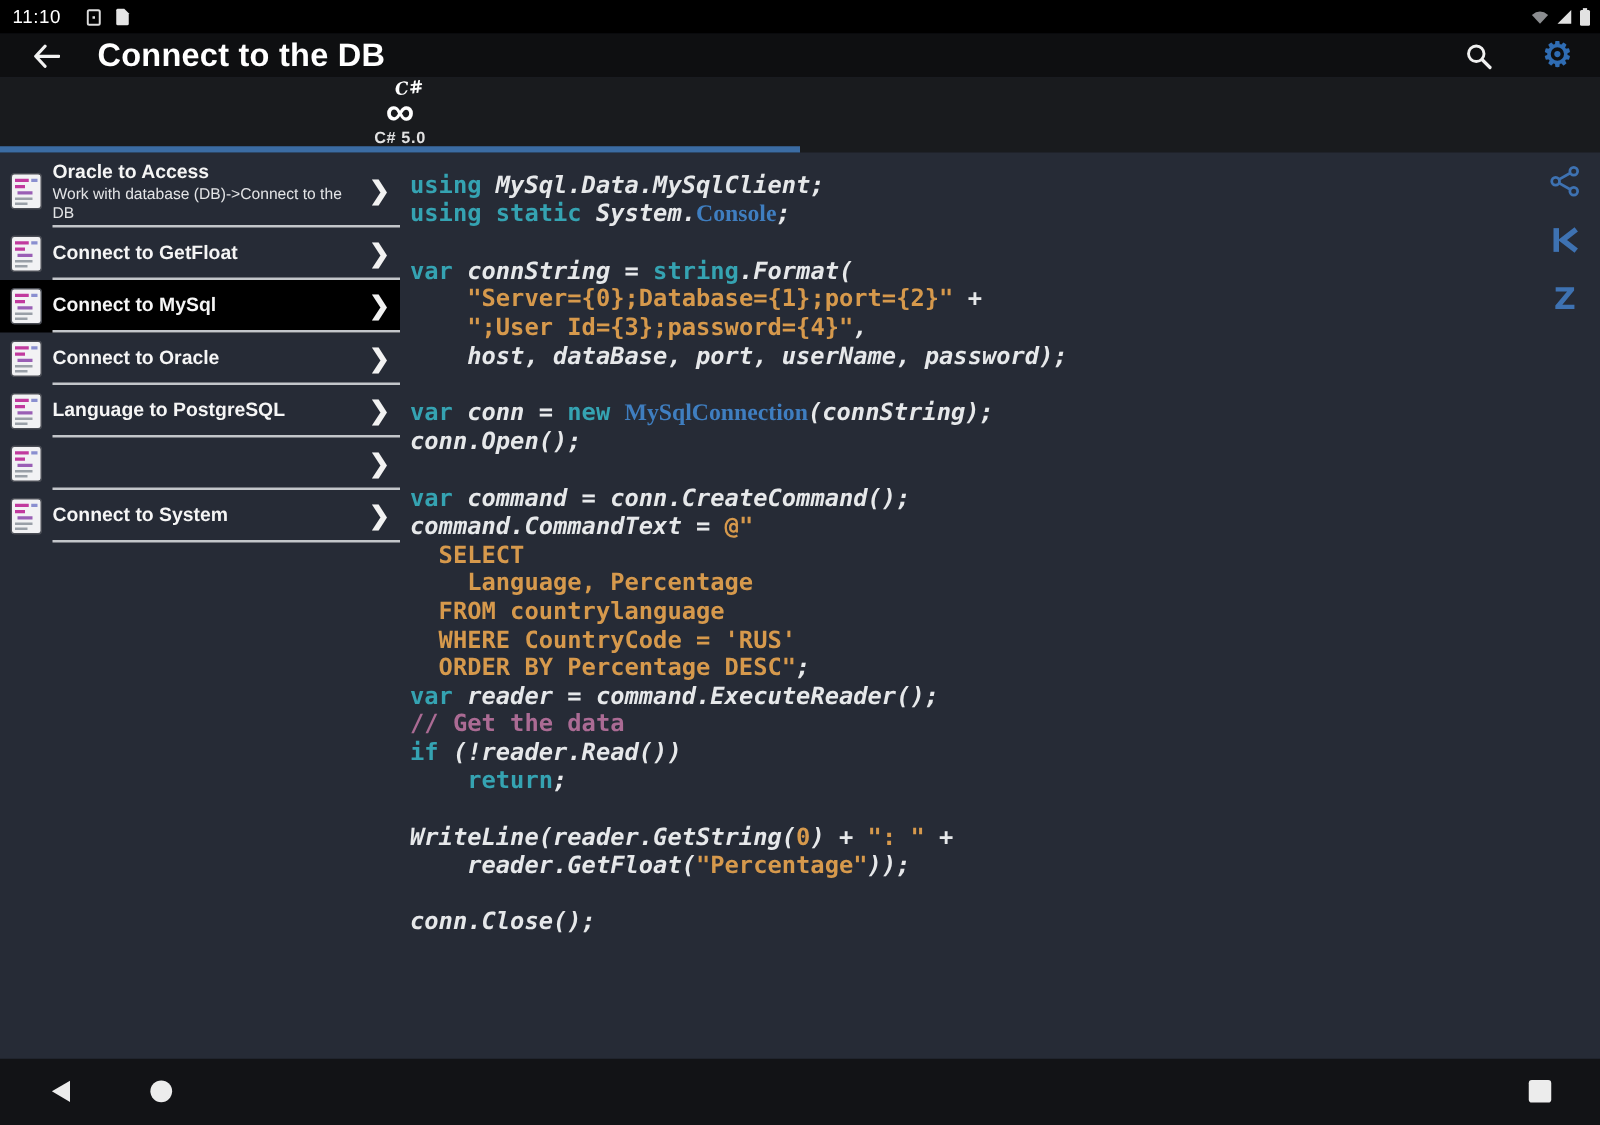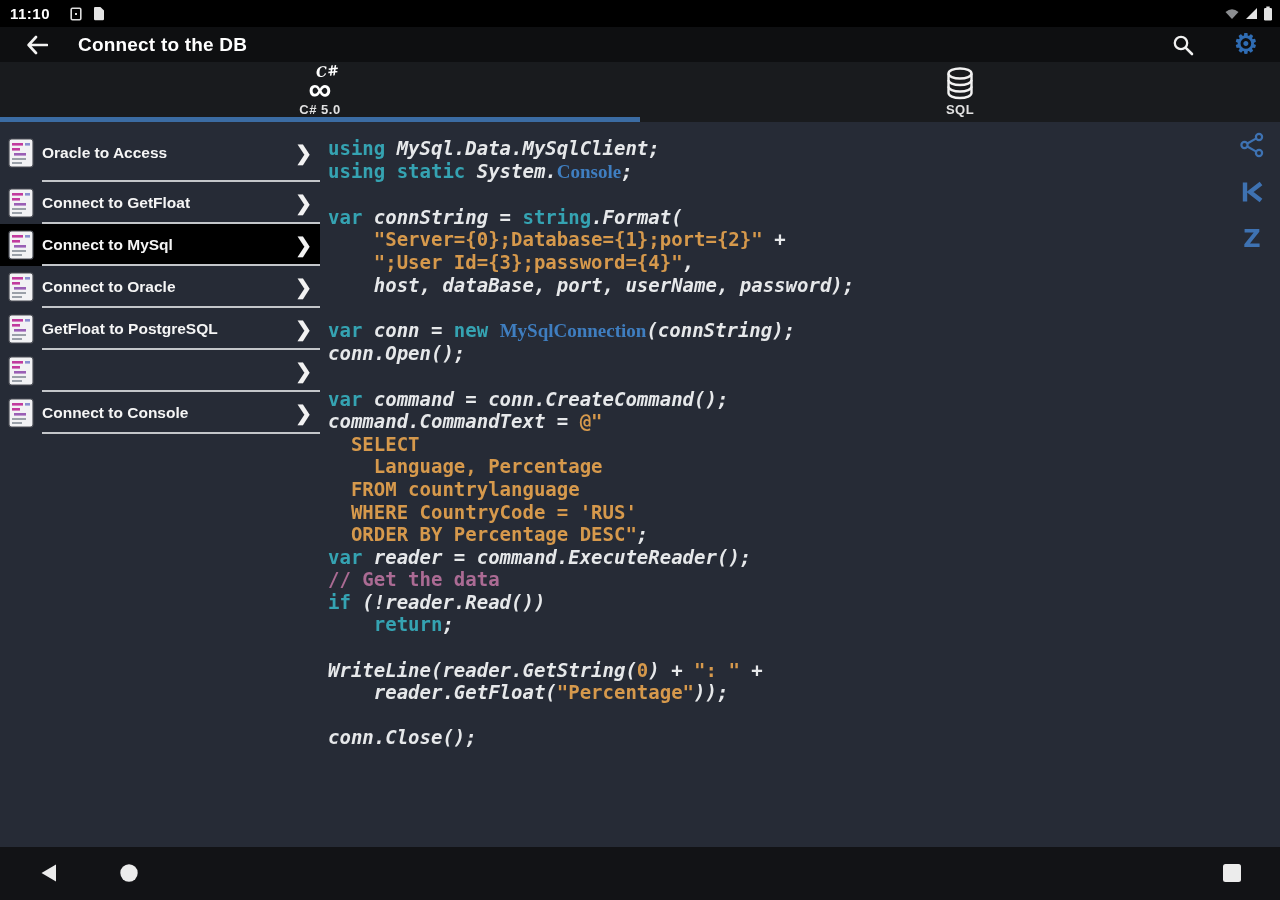--- a/index.html
+++ b/index.html
@@ -7,31 +7,31 @@
   .screen {
     position:relative; width:1280px; height:900px; overflow:hidden;
     font-family:"Liberation Sans", sans-serif;
     background:var(--bg-content,#262b36);
   }
   
   .status-bar {
     position:absolute; top:0; left:0; width:100%; height:27px;
     background:var(--bg-status,#000); display:flex; align-items:center;
   }
-  .status-time { color:#fff; font-size:15px; font-weight:bold; margin-left:10px; letter-spacing:0.5px; }
+  .status-time { color:#fff; font-size:15px; font-weight:normal; margin-left:10px; letter-spacing:0.5px; }
   .status-left-icons { display:flex; align-items:center; gap:11px; margin-left:20px; }
   .status-spacer { flex:1; }
   .status-right-icons { display:flex; align-items:center; gap:5px; margin-right:7px; }
   
   .app-bar {
     position:absolute; top:27px; left:0; width:100%; height:35px;
     background:var(--bg-appbar,#0e0f11); display:flex; align-items:center;
   }
   .back-btn { margin-left:26px; display:flex; align-items:center; cursor:pointer; }
-  .app-title { color:#fff; font-size:19px; font-weight:bold; margin-left:30px; letter-spacing:0.2px; }
+  .app-title { color:#fff; font-size:26px; font-weight:bold; margin-left:30px; letter-spacing:0.2px; }
   .appbar-spacer { flex:1; }
   .search-btn { margin-right:40px; display:flex; }
   .gear-btn { margin-right:22px; font-size:27px; line-height:27px; color:var(--gear-blue,#2f6cb3); font-weight:bold; }
   
   .tab-bar {
     position:absolute; top:62px; left:0; width:100%; height:60px;
     background:var(--bg-tabbar,#191b1e); display:flex;
   }
   .tab {
     width:50%; height:55px; display:flex; flex-direction:column;
@@ -134,53 +134,41 @@
   </div>
 
   <div class="tab-bar">
     <div class="tab">
       <div class="cs-icon">
         <div class="cs-hash">C#</div>
         <div class="cs-inf">∞</div>
       </div>
       <span class="tab-label">C# 5.0</span>
     </div>
-    <div class="tab">
-      <div class="db-icon">
-        <svg width="32" height="35" viewBox="0 0 32 35">
-          <g fill="none" stroke="#f2f2f2" stroke-width="2.4">
-            <ellipse cx="16" cy="7.5" rx="11.5" ry="5"></ellipse>
-            <path d="M4.5 7.5 V27 a11.5 5 0 0 0 23 0 V7.5"></path>
-            <path d="M4.5 14 a11.5 5 0 0 0 23 0"></path>
-            <path d="M4.5 20.5 a11.5 5 0 0 0 23 0"></path>
-          </g>
-        </svg>
-      </div>
-      <span class="tab-label">SQL</span>
-    </div>
     <div class="tab-indicator"></div>
   </div>
 
   <div class="content">
 
     <div class="sidebar" id="sidebar">
   <div class="item has-sub">
     <span class="doc-icon">
       <svg width="26" height="30" viewBox="0 0 26 30">
         <rect x="1" y="1" width="24" height="28" rx="2.5" fill="#f2f2f4" stroke="#4a4d55" stroke-width="1.2"></rect>
         <rect x="4" y="5" width="11" height="2.6" fill="#c13a9e"></rect>
         <rect x="17" y="5" width="5" height="2.6" fill="#8a8fd0"></rect>
         <rect x="4" y="10" width="8" height="2.6" fill="#c13a9e"></rect>
         <rect x="6" y="15" width="12" height="2.6" fill="#9a5fb5"></rect>
         <rect x="4" y="20" width="14" height="2" fill="#9aa0a8"></rect>
         <rect x="4" y="24" width="10" height="2" fill="#9aa0a8"></rect>
       </svg>
     </span>
     <div class="item-text">
       <div class="item-title">Oracle to Access</div>
+      <div class="item-sub">Work with database (DB)-&gt;Connect to the DB</div>
     </div>
     <span class="chevron">❯</span>
     <div class="divider"></div>
   </div>
 
   <div class="item">
     <span class="doc-icon">
       <svg width="26" height="30" viewBox="0 0 26 30">
         <rect x="1" y="1" width="24" height="28" rx="2.5" fill="#f2f2f4" stroke="#4a4d55" stroke-width="1.2"></rect>
         <rect x="4" y="5" width="11" height="2.6" fill="#c13a9e"></rect>
@@ -245,57 +233,57 @@
         <rect x="1" y="1" width="24" height="28" rx="2.5" fill="#f2f2f4" stroke="#4a4d55" stroke-width="1.2"></rect>
         <rect x="4" y="5" width="11" height="2.6" fill="#c13a9e"></rect>
         <rect x="17" y="5" width="5" height="2.6" fill="#8a8fd0"></rect>
         <rect x="4" y="10" width="8" height="2.6" fill="#c13a9e"></rect>
         <rect x="6" y="15" width="12" height="2.6" fill="#9a5fb5"></rect>
         <rect x="4" y="20" width="14" height="2" fill="#9aa0a8"></rect>
         <rect x="4" y="24" width="10" height="2" fill="#9aa0a8"></rect>
       </svg>
     </span>
     <div class="item-text">
-      <div class="item-title">GetFloat to PostgreSQL</div>
-
-    </div>
-    <span class="chevron">❯</span>
-    <div class="divider"></div>
-  </div>
-
-  <div class="item">
-    <span class="doc-icon">
-      <svg width="26" height="30" viewBox="0 0 26 30">
-        <rect x="1" y="1" width="24" height="28" rx="2.5" fill="#f2f2f4" stroke="#4a4d55" stroke-width="1.2"></rect>
-        <rect x="4" y="5" width="11" height="2.6" fill="#c13a9e"></rect>
-        <rect x="17" y="5" width="5" height="2.6" fill="#8a8fd0"></rect>
-        <rect x="4" y="10" width="8" height="2.6" fill="#c13a9e"></rect>
-        <rect x="6" y="15" width="12" height="2.6" fill="#9a5fb5"></rect>
-        <rect x="4" y="20" width="14" height="2" fill="#9aa0a8"></rect>
-        <rect x="4" y="24" width="10" height="2" fill="#9aa0a8"></rect>
-      </svg>
-    </span>
-    <span class="chevron">❯</span>
-    <div class="divider"></div>
-  </div>
-
-  <div class="item">
-    <span class="doc-icon">
-      <svg width="26" height="30" viewBox="0 0 26 30">
-        <rect x="1" y="1" width="24" height="28" rx="2.5" fill="#f2f2f4" stroke="#4a4d55" stroke-width="1.2"></rect>
-        <rect x="4" y="5" width="11" height="2.6" fill="#c13a9e"></rect>
-        <rect x="17" y="5" width="5" height="2.6" fill="#8a8fd0"></rect>
-        <rect x="4" y="10" width="8" height="2.6" fill="#c13a9e"></rect>
-        <rect x="6" y="15" width="12" height="2.6" fill="#9a5fb5"></rect>
-        <rect x="4" y="20" width="14" height="2" fill="#9aa0a8"></rect>
-        <rect x="4" y="24" width="10" height="2" fill="#9aa0a8"></rect>
-      </svg>
-    </span>
-    <div class="item-text">
-      <div class="item-title">Connect to Console</div>
+      <div class="item-title">Language to PostgreSQL</div>
+
+    </div>
+    <span class="chevron">❯</span>
+    <div class="divider"></div>
+  </div>
+
+  <div class="item">
+    <span class="doc-icon">
+      <svg width="26" height="30" viewBox="0 0 26 30">
+        <rect x="1" y="1" width="24" height="28" rx="2.5" fill="#f2f2f4" stroke="#4a4d55" stroke-width="1.2"></rect>
+        <rect x="4" y="5" width="11" height="2.6" fill="#c13a9e"></rect>
+        <rect x="17" y="5" width="5" height="2.6" fill="#8a8fd0"></rect>
+        <rect x="4" y="10" width="8" height="2.6" fill="#c13a9e"></rect>
+        <rect x="6" y="15" width="12" height="2.6" fill="#9a5fb5"></rect>
+        <rect x="4" y="20" width="14" height="2" fill="#9aa0a8"></rect>
+        <rect x="4" y="24" width="10" height="2" fill="#9aa0a8"></rect>
+      </svg>
+    </span>
+    <span class="chevron">❯</span>
+    <div class="divider"></div>
+  </div>
+
+  <div class="item">
+    <span class="doc-icon">
+      <svg width="26" height="30" viewBox="0 0 26 30">
+        <rect x="1" y="1" width="24" height="28" rx="2.5" fill="#f2f2f4" stroke="#4a4d55" stroke-width="1.2"></rect>
+        <rect x="4" y="5" width="11" height="2.6" fill="#c13a9e"></rect>
+        <rect x="17" y="5" width="5" height="2.6" fill="#8a8fd0"></rect>
+        <rect x="4" y="10" width="8" height="2.6" fill="#c13a9e"></rect>
+        <rect x="6" y="15" width="12" height="2.6" fill="#9a5fb5"></rect>
+        <rect x="4" y="20" width="14" height="2" fill="#9aa0a8"></rect>
+        <rect x="4" y="24" width="10" height="2" fill="#9aa0a8"></rect>
+      </svg>
+    </span>
+    <div class="item-text">
+      <div class="item-title">Connect to System</div>
 
     </div>
     <span class="chevron">❯</span>
     <div class="divider"></div>
   </div>
 </div>
 
     <pre class="code" id="code"><div class="code-line"><span class="tok-kw">using</span><span class="tok-pl"> MySql.Data.MySqlClient;</span></div><div class="code-line"><span class="tok-kw">using</span><span class="tok-pl"> </span><span class="tok-kw">static</span><span class="tok-pl"> System.</span><span class="tok-cls">Console</span><span class="tok-pl">;</span></div><div class="code-line">&nbsp;</div><div class="code-line"><span class="tok-kw">var</span><span class="tok-pl"> connString = </span><span class="tok-kw">string</span><span class="tok-pl">.Format(</span></div><div class="code-line"><span class="tok-pl">    </span><span class="tok-str">"Server={0};Database={1};port={2}"</span><span class="tok-pl"> +</span></div><div class="code-line"><span class="tok-pl">    </span><span class="tok-str">";User Id={3};password={4}"</span><span class="tok-pl">,</span></div><div class="code-line"><span class="tok-pl">    host, dataBase, port, userName, password);</span></div><div class="code-line">&nbsp;</div><div class="code-line"><span class="tok-kw">var</span><span class="tok-pl"> conn = </span><span class="tok-kw">new</span><span class="tok-pl"> </span><span class="tok-cls">MySqlConnection</span><span class="tok-pl">(connString);</span></div><div class="code-line"><span class="tok-pl">conn.Open();</span></div><div class="code-line">&nbsp;</div><div class="code-line"><span class="tok-kw">var</span><span class="tok-pl"> command = conn.CreateCommand();</span></div><div class="code-line"><span class="tok-pl">command.CommandText = </span><span class="tok-str">@"</span></div><div class="code-line"><span class="tok-str">  SELECT</span></div><div class="code-line"><span class="tok-str">    Language, Percentage</span></div><div class="code-line"><span class="tok-str">  FROM countrylanguage</span></div><div class="code-line"><span class="tok-str">  WHERE CountryCode = 'RUS'</span></div><div class="code-line"><span class="tok-str">  ORDER BY Percentage DESC"</span><span class="tok-pl">;</span></div><div class="code-line"><span class="tok-kw">var</span><span class="tok-pl"> reader = command.ExecuteReader();</span></div><div class="code-line"><span class="tok-com">// Get the data</span></div><div class="code-line"><span class="tok-kw">if</span><span class="tok-pl"> (!reader.Read())</span></div><div class="code-line"><span class="tok-pl">    </span><span class="tok-kw">return</span><span class="tok-pl">;</span></div><div class="code-line">&nbsp;</div><div class="code-line"><span class="tok-pl">WriteLine(reader.GetString(</span><span class="tok-num">0</span><span class="tok-pl">) + </span><span class="tok-str">": "</span><span class="tok-pl"> +</span></div><div class="code-line"><span class="tok-pl">    reader.GetFloat(</span><span class="tok-str">"Percentage"</span><span class="tok-pl">));</span></div><div class="code-line">&nbsp;</div><div class="code-line"><span class="tok-pl">conn.Close();</span></div></pre>
 
     <div class="side-actions">

